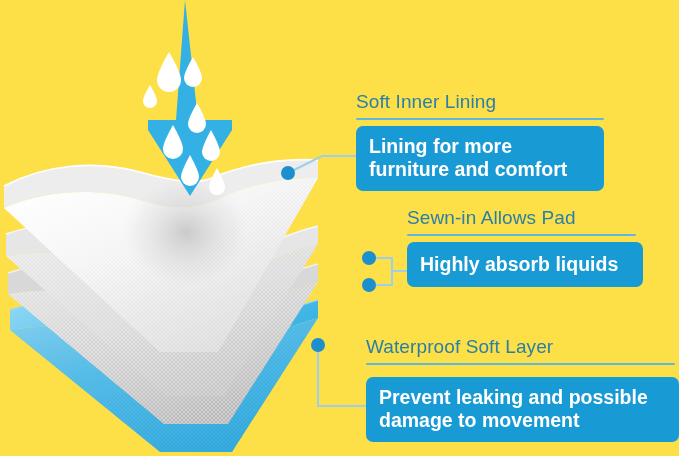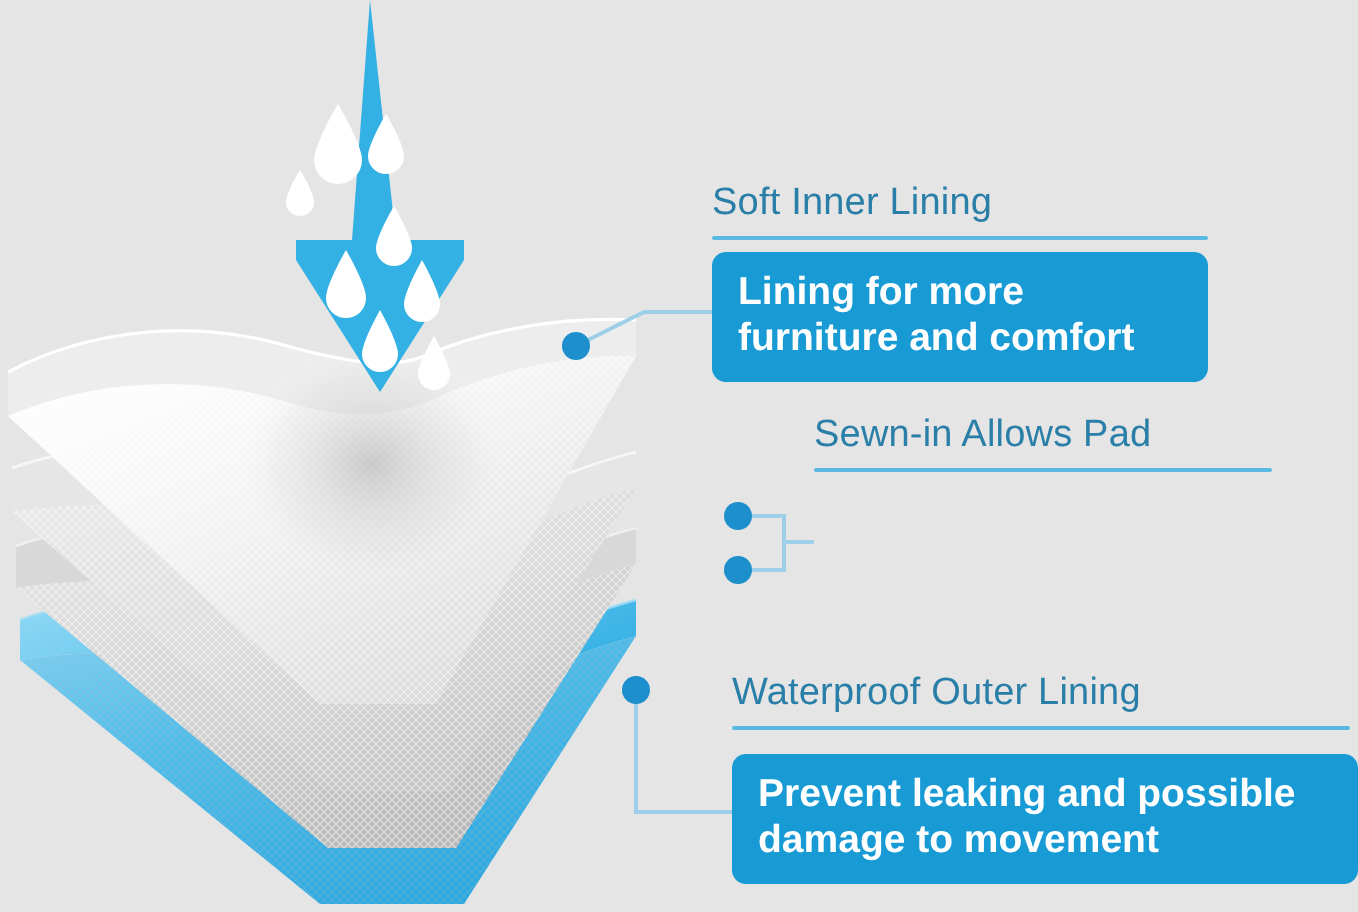--- a/index.html
+++ b/index.html
@@ -73,21 +73,21 @@
     left: 0;
     top: 0;
     width: 679px;
     height: 456px;
     pointer-events: none;
   }
 </style>
 </head>
 <body>
 
-<div id="infographic" style="background: #e5e5e5;">
+<div id="infographic" style="background: #fde047;">
 
   <svg id="illustration" viewBox="0 0 360 456">
     <defs>
       <linearGradient id="gTop" x1="0" y1="0" x2="0.75" y2="1">
         <stop offset="0%" stop-color="#ffffff"></stop>
         <stop offset="45%" stop-color="#f6f6f6"></stop>
         <stop offset="100%" stop-color="#e6e6e6"></stop>
       </linearGradient>
       <linearGradient id="gTopShade" x1="0.2" y1="0" x2="0.9" y2="1">
         <stop offset="0%" stop-color="#ffffff" stop-opacity="0"></stop>
@@ -297,24 +297,27 @@
     <div class="callout-rule" style="background: rgb(91, 184, 224);"></div>
     <div class="callout-box" style="background: rgb(24, 154, 213); color: rgb(255, 255, 255);">
       <div>Lining for more</div>
       <div>furniture and comfort</div>
     </div>
   </div>
 
   <div class="callout" id="callout-2">
     <div class="callout-heading" style="color: rgb(42, 127, 168);">Sewn-in Allows Pad</div>
     <div class="callout-rule" style="background: rgb(91, 184, 224);"></div>
+    <div class="callout-box" style="background: rgb(24, 154, 213); color: rgb(255, 255, 255);">
+      <div>Highly absorb liquids</div>
+    </div>
   </div>
 
   <div class="callout" id="callout-3">
-    <div class="callout-heading" style="color: rgb(42, 127, 168);">Waterproof Outer Lining</div>
+    <div class="callout-heading" style="color: rgb(42, 127, 168);">Waterproof Soft Layer</div>
     <div class="callout-rule" style="background: rgb(91, 184, 224);"></div>
     <div class="callout-box" style="background: rgb(24, 154, 213); color: rgb(255, 255, 255); margin-top: 12px;">
       <div>Prevent leaking and possible</div>
       <div>damage to movement</div>
     </div>
   </div>
 
 </div>
 
 </body></html>

